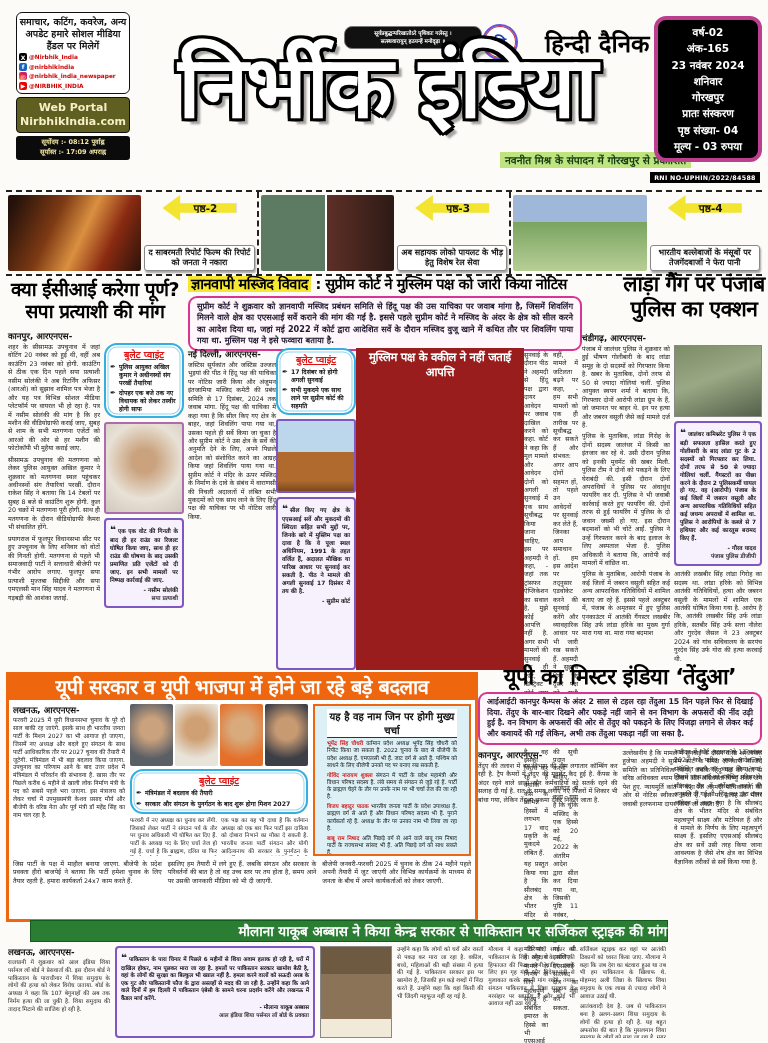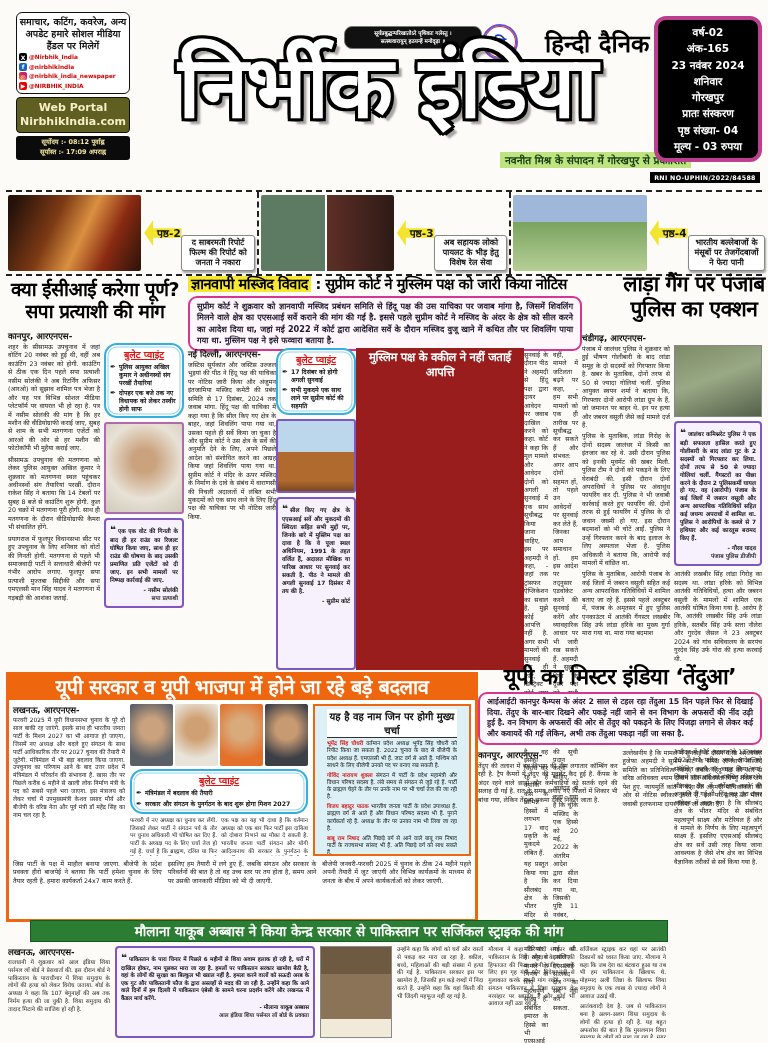--- a/index.html
+++ b/index.html
@@ -29,21 +29,21 @@
   .pub{background:#bfe37f;color:#143d14;font-size:10.5px;font-weight:800;padding:1px 5px;}
   .ibox{background:#000;border:4px solid #bb3f8e;border-radius:12px;color:#fff;text-align:center;
         font-size:10.5px;font-weight:800;line-height:1.55;padding:4px 1px;}
   .rni{background:#000;color:#fff;font-size:6.3px;font-weight:700;text-align:center;padding:2px 0;letter-spacing:.3px;}
   
   .tstrip{left:6px;top:190px;width:756px;height:82px;border-top:2px dashed #222;border-bottom:2px dashed #222;
           display:flex;}
   .teaser{flex:1;display:flex;padding:3px 2px;gap:3px;}
   .teaser+.teaser{border-left:2px dashed #222;}
   .tph{flex:0 0 54%;border-radius:2px;}
-  .tright{flex:1;display:flex;flex-direction:row;align-items:center;}
+  .tright{flex:1;display:flex;flex-direction:column;align-items:center;}
   .arrow{background:#f3e52f;width:62px;height:26px;clip-path:polygon(0 50%,24% 0,24% 32%,100% 32%,100% 68%,24% 68%,24% 100%);
          display:flex;align-items:center;justify-content:center;padding-left:12px;font-weight:800;font-size:10.5px;
          filter:drop-shadow(0 1px 1px #333);}
   .cap{background:#fff;border:1px solid #888;border-radius:3px;font-size:8px;font-weight:800;line-height:1.25;
        padding:2px 3px;text-align:center;box-shadow:1px 2px 2px rgba(0,0,0,.35);margin-top:auto;}
   .ph-movie{background:linear-gradient(115deg,#23110a 5%,#7e3a14 35%,#da9040 55%,#8a2a12 75%,#2a130a);}
   .ph-loco{background:linear-gradient(90deg,#5d7a63 0 48%,#fff 48% 50%,#5d2f26 50%,#2d1a16);}
   .ph-cric{background:linear-gradient(180deg,#9fb7d8 0 35%,#79a35f 35%,#b7cf96);}
   .ph-woman{background:radial-gradient(circle at 50% 42%,#caa27e 18%,#e8e2d6 60%,#cfc8ba);}
   .ph-sc{background:linear-gradient(180deg,#bcd7ec 0 45%,#b06a2e 45% 85%,#7a4a1e);}
@@ -77,21 +77,21 @@
   .heads{display:flex;gap:2px;height:62px;}
   .heads div{flex:1;border-radius:2px;}
   .hd1{background:radial-gradient(circle at 50% 40%,#caa27e 25%,#5a5f66 70%);}
   .hd2{background:radial-gradient(circle at 50% 40%,#cfa073 25%,#e8e4da 70%);}
   .hd3{background:radial-gradient(circle at 50% 40%,#d8aa7c 25%,#e4702a 72%);}
   .hd4{background:radial-gradient(circle at 50% 40%,#c89a72 25%,#3d3f46 70%);}
   .nbox{background:#dcf0f5;border:2px solid #ee660e;padding:3px 12px;}
   .nbox-t{font-weight:900;font-size:10px;text-align:center;background:#fff;border-bottom:1.5px solid #333;margin-bottom:2px;}
   .nbox p{margin:0 0 2.5px;font-size:5.5px;line-height:1.32;text-align:justify;}
   .nm{color:#d42020;font-weight:800;}
-  .gband{background:#2a7d33;color:#fff;font-weight:800;font-size:13.5px;text-align:center;line-height:20px;border:1px solid #145a1e;}
+  .gband{background:#2a7d33;color:#fff;font-weight:800;font-size:13.5px;text-align:right;line-height:20px;border:1px solid #145a1e;}
 </style>
 </head>
 <body>
 
 <div class="page">
 
   <div class="abs" style="left:16px;top:12px;width:114px;">
     <div class="sb1">
       <div class="sb1-h">समाचार, कटिंग, कवरेज, अन्य अपडेट हमारे सोशल मीडिया हैंडल पर मिलेगें</div>
       <div class="handle">

